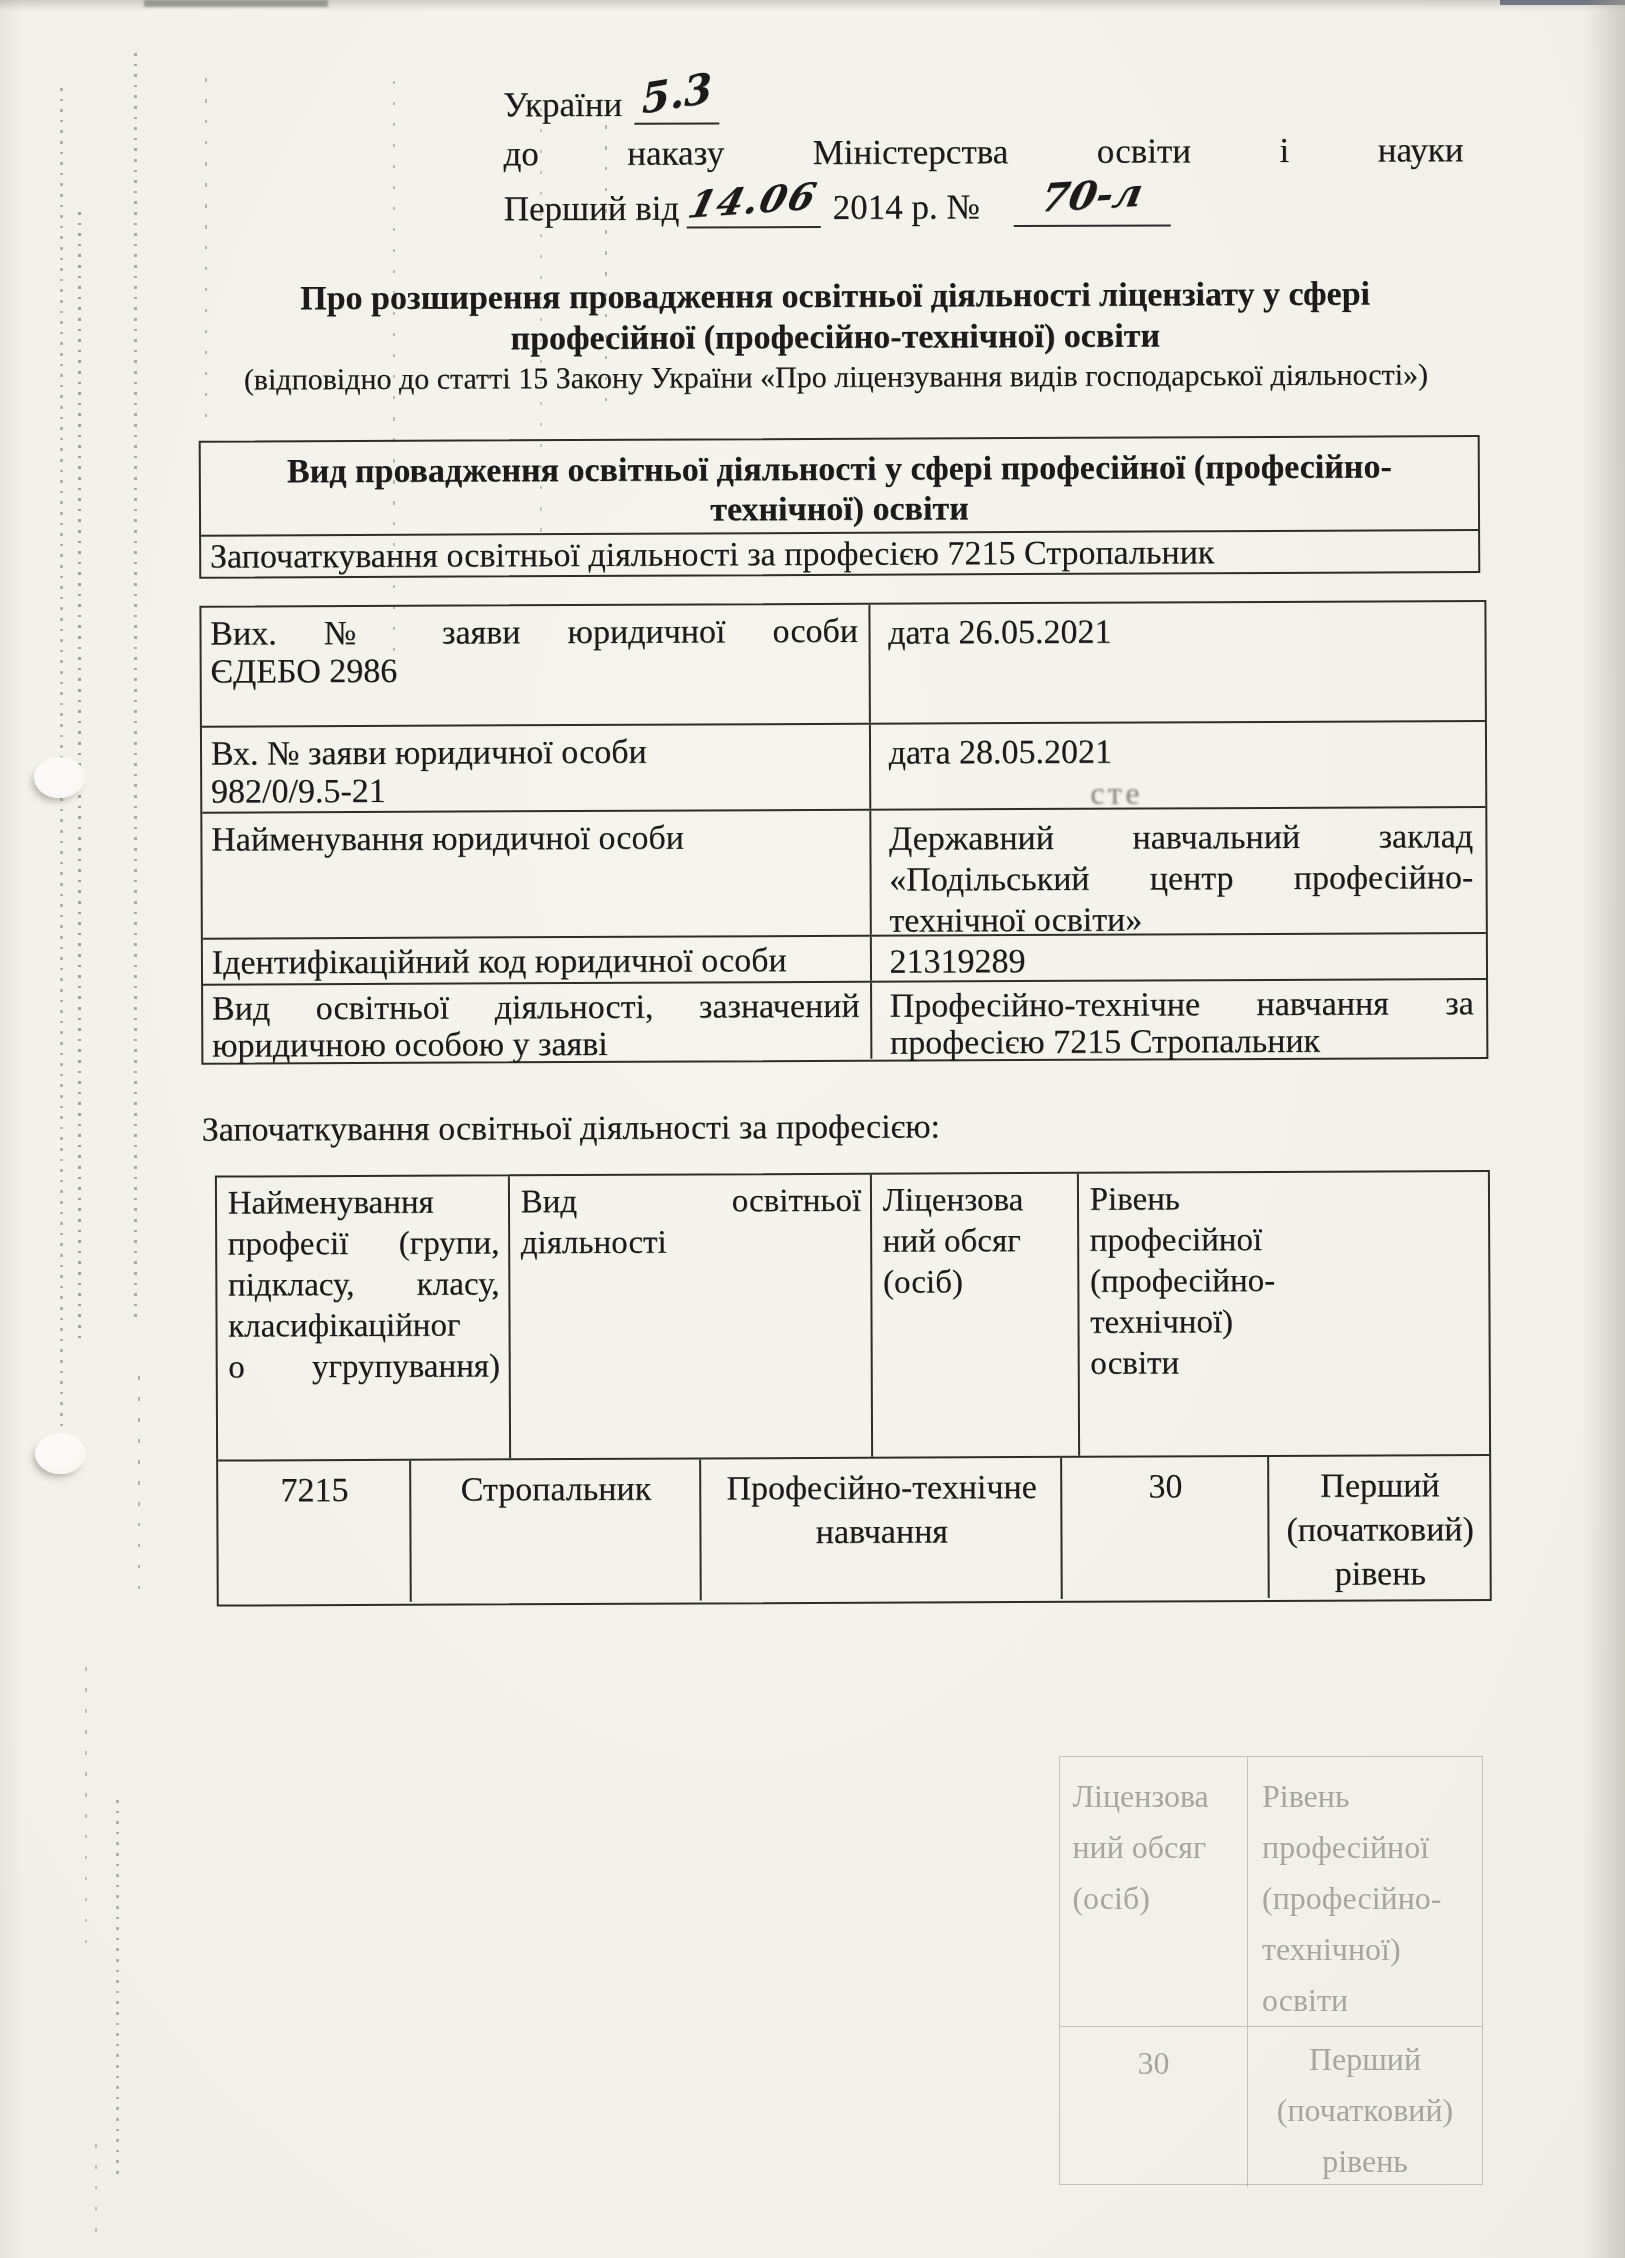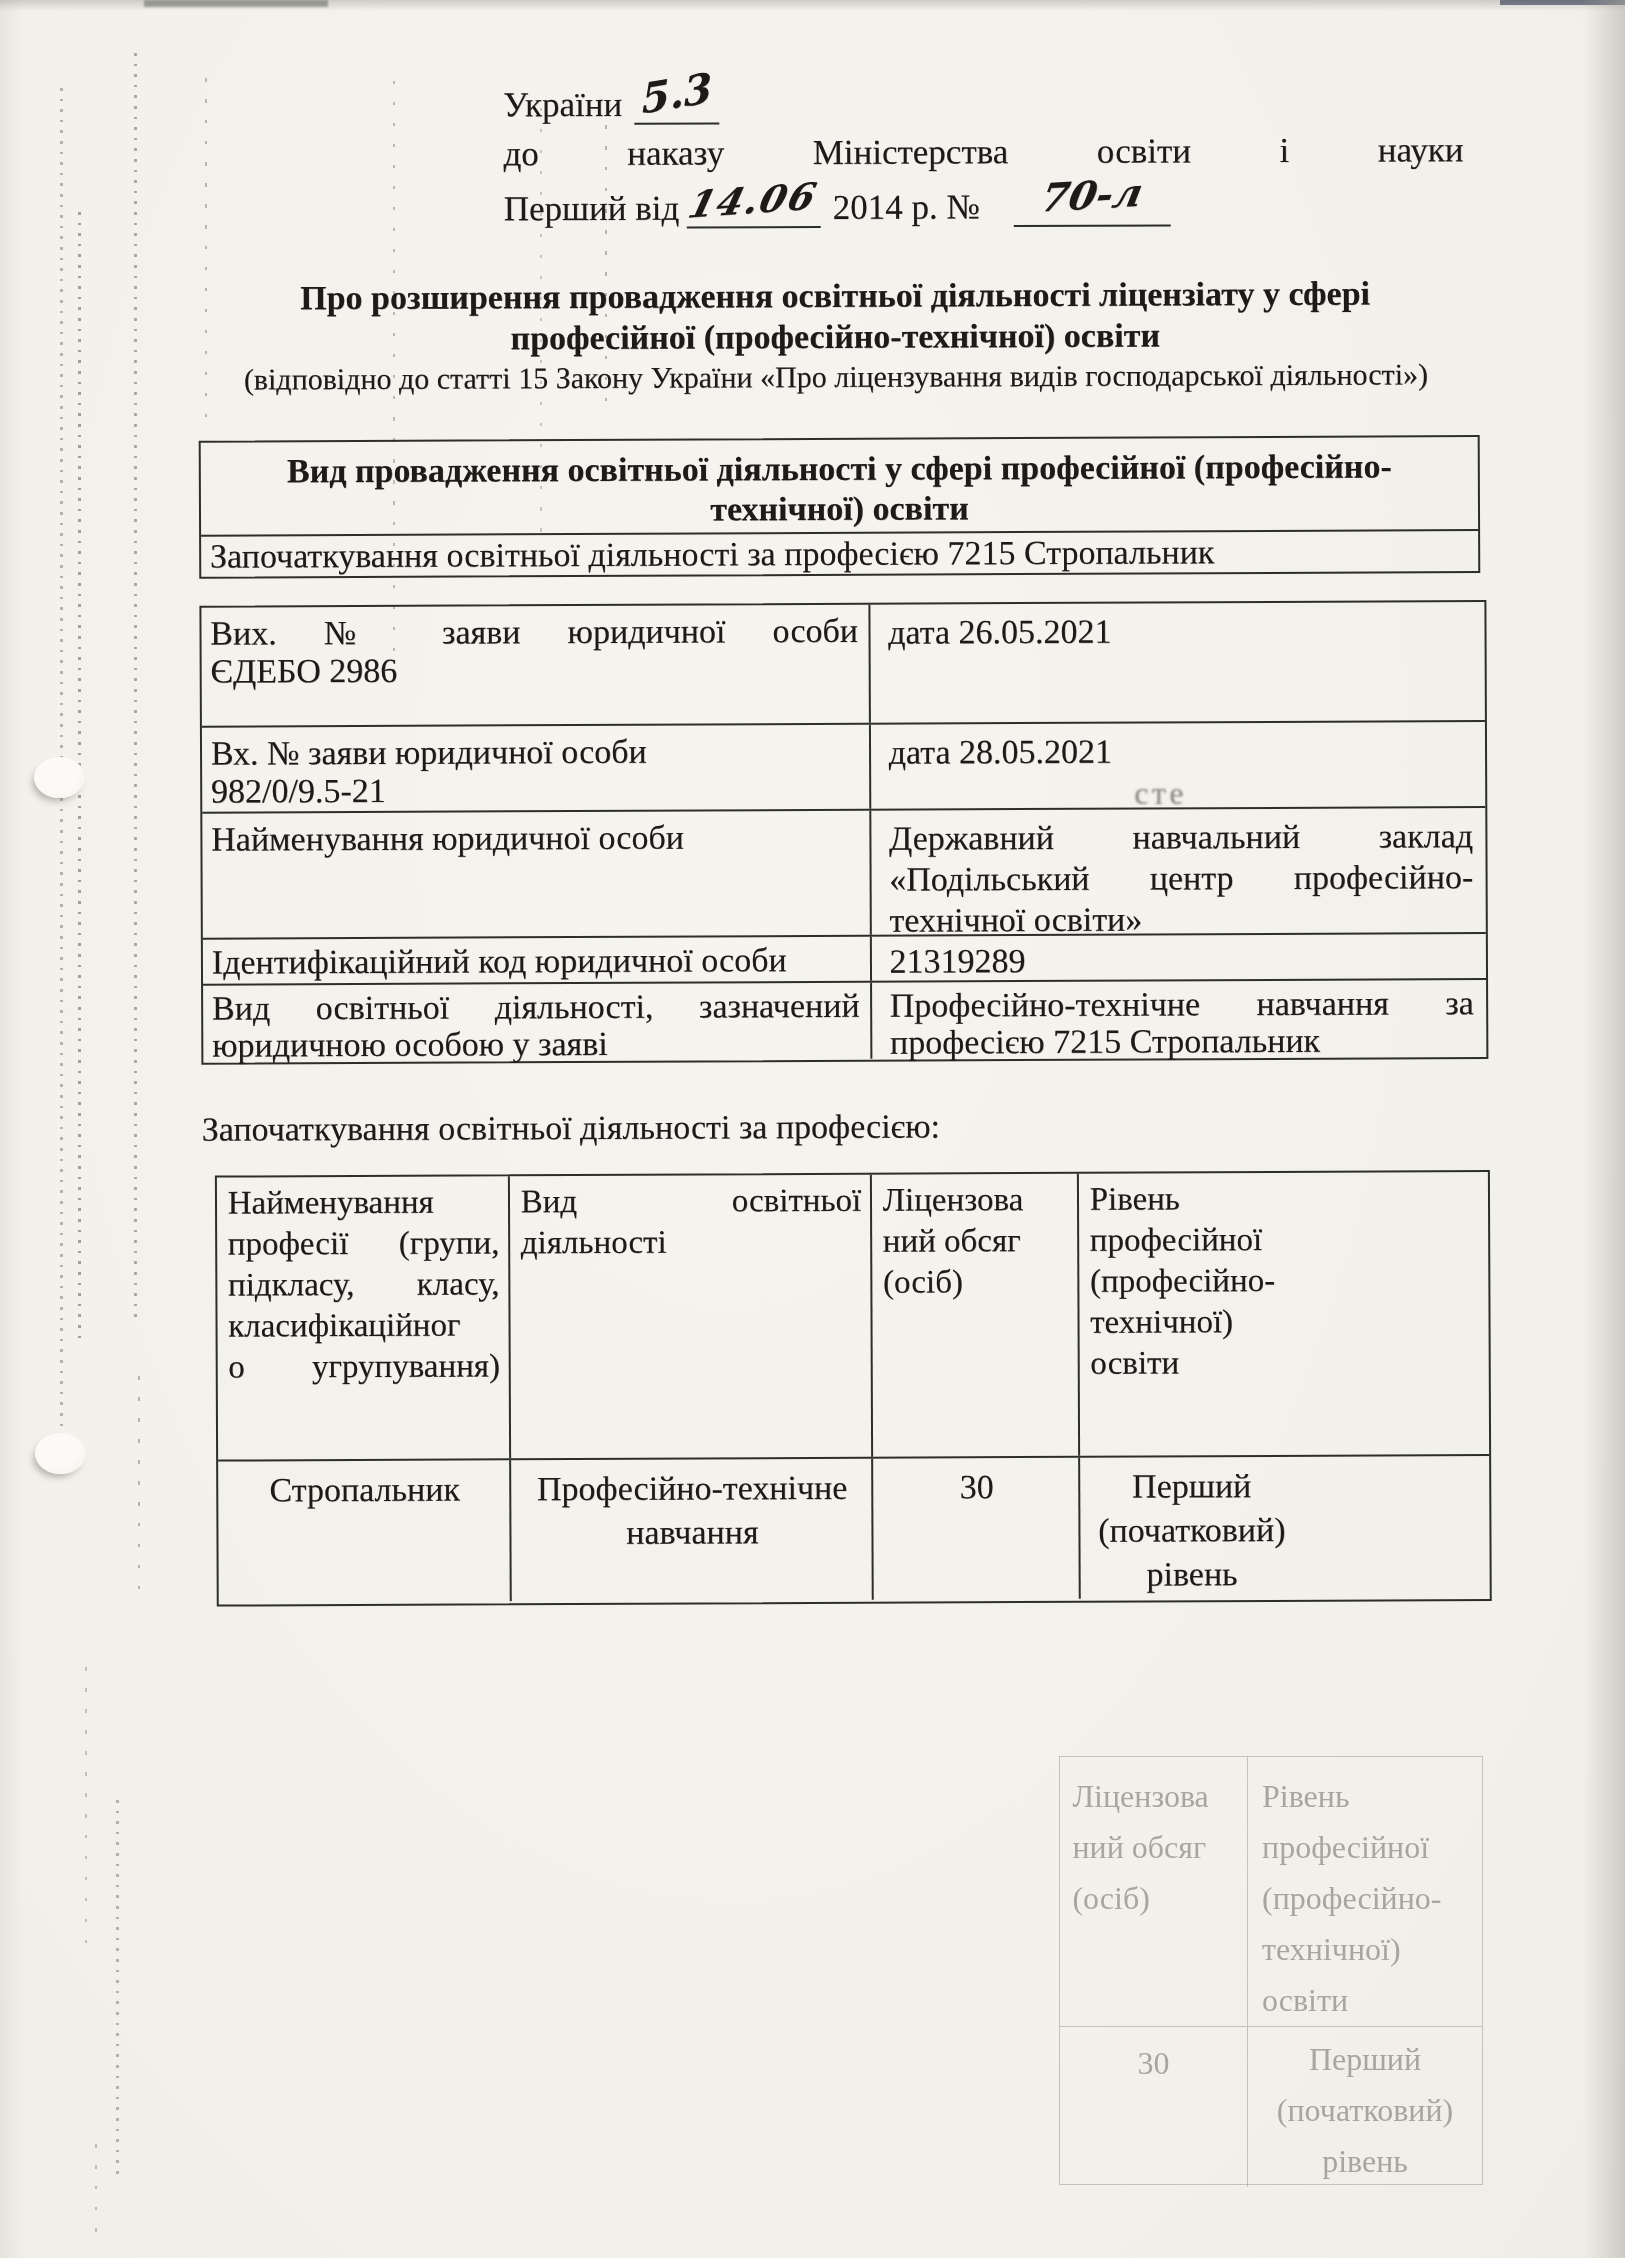--- a/index.html
+++ b/index.html
@@ -81,21 +81,21 @@
   .ghost .grow{ display:flex; }
   .ghost .grow.bottom{ border-top:1.8px solid rgba(110,108,100,.35); }
   .ghost .gl{ width:187px; box-sizing:border-box; }
   .ghost .gr{ flex:1; box-sizing:border-box; border-left:1.8px solid rgba(110,108,100,.35); }
   .ghost .grow.top{ height:291px; font-size:32px; line-height:51px; }
   .ghost .grow.top .gl{ padding:14px 0 0 12.4px; }
   .ghost .grow.top .gr{ padding:14px 0 0 14px; }
   .ghost .grow.bottom{ flex:1; font-size:32px; line-height:51px; text-align:center; }
   .ghost .grow.bottom .gl{ padding-top:10.6px; }
   .ghost .grow.bottom .gr{ padding-top:7px; }
-  .ghost-stray{ left:1134px; top:775px; font-size:32px; color:rgba(118,116,108,.5); filter:blur(0.9px); letter-spacing:3.5px; }
+  .ghost-stray{ left:1090px; top:775px; font-size:32px; color:rgba(118,116,108,.5); filter:blur(0.9px); letter-spacing:3.5px; }
 
   .content{ position:absolute; left:0; top:0; width:100%; height:100%;
     transform:rotate(-0.25deg); transform-origin:812px 970px; }
 </style>
 </head>
 <body>
 
 <div class="page">
 
   <div class="abs top-band"></div>
@@ -208,20 +208,21 @@
         <div class="t3c cw3 pre txt">Ліцензова
 ний обсяг
 (осіб)</div>
         <div class="t3c cw4 pre txt">Рівень
 професійної
 (професійно-
 технічної)
 освіти</div>
       </div>
       <div class="t3row data">
+        <div class="t3c cw0 txt">7215</div>
         <div class="t3c cw1 txt">Стропальник</div>
         <div class="t3c cw2 pre txt">Професійно-технічне
 навчання</div>
         <div class="t3c cw3 txt">30</div>
         <div class="t3c cw4 pre txt">Перший
 (початковий)
 рівень</div>
       </div>
     </div>
 

